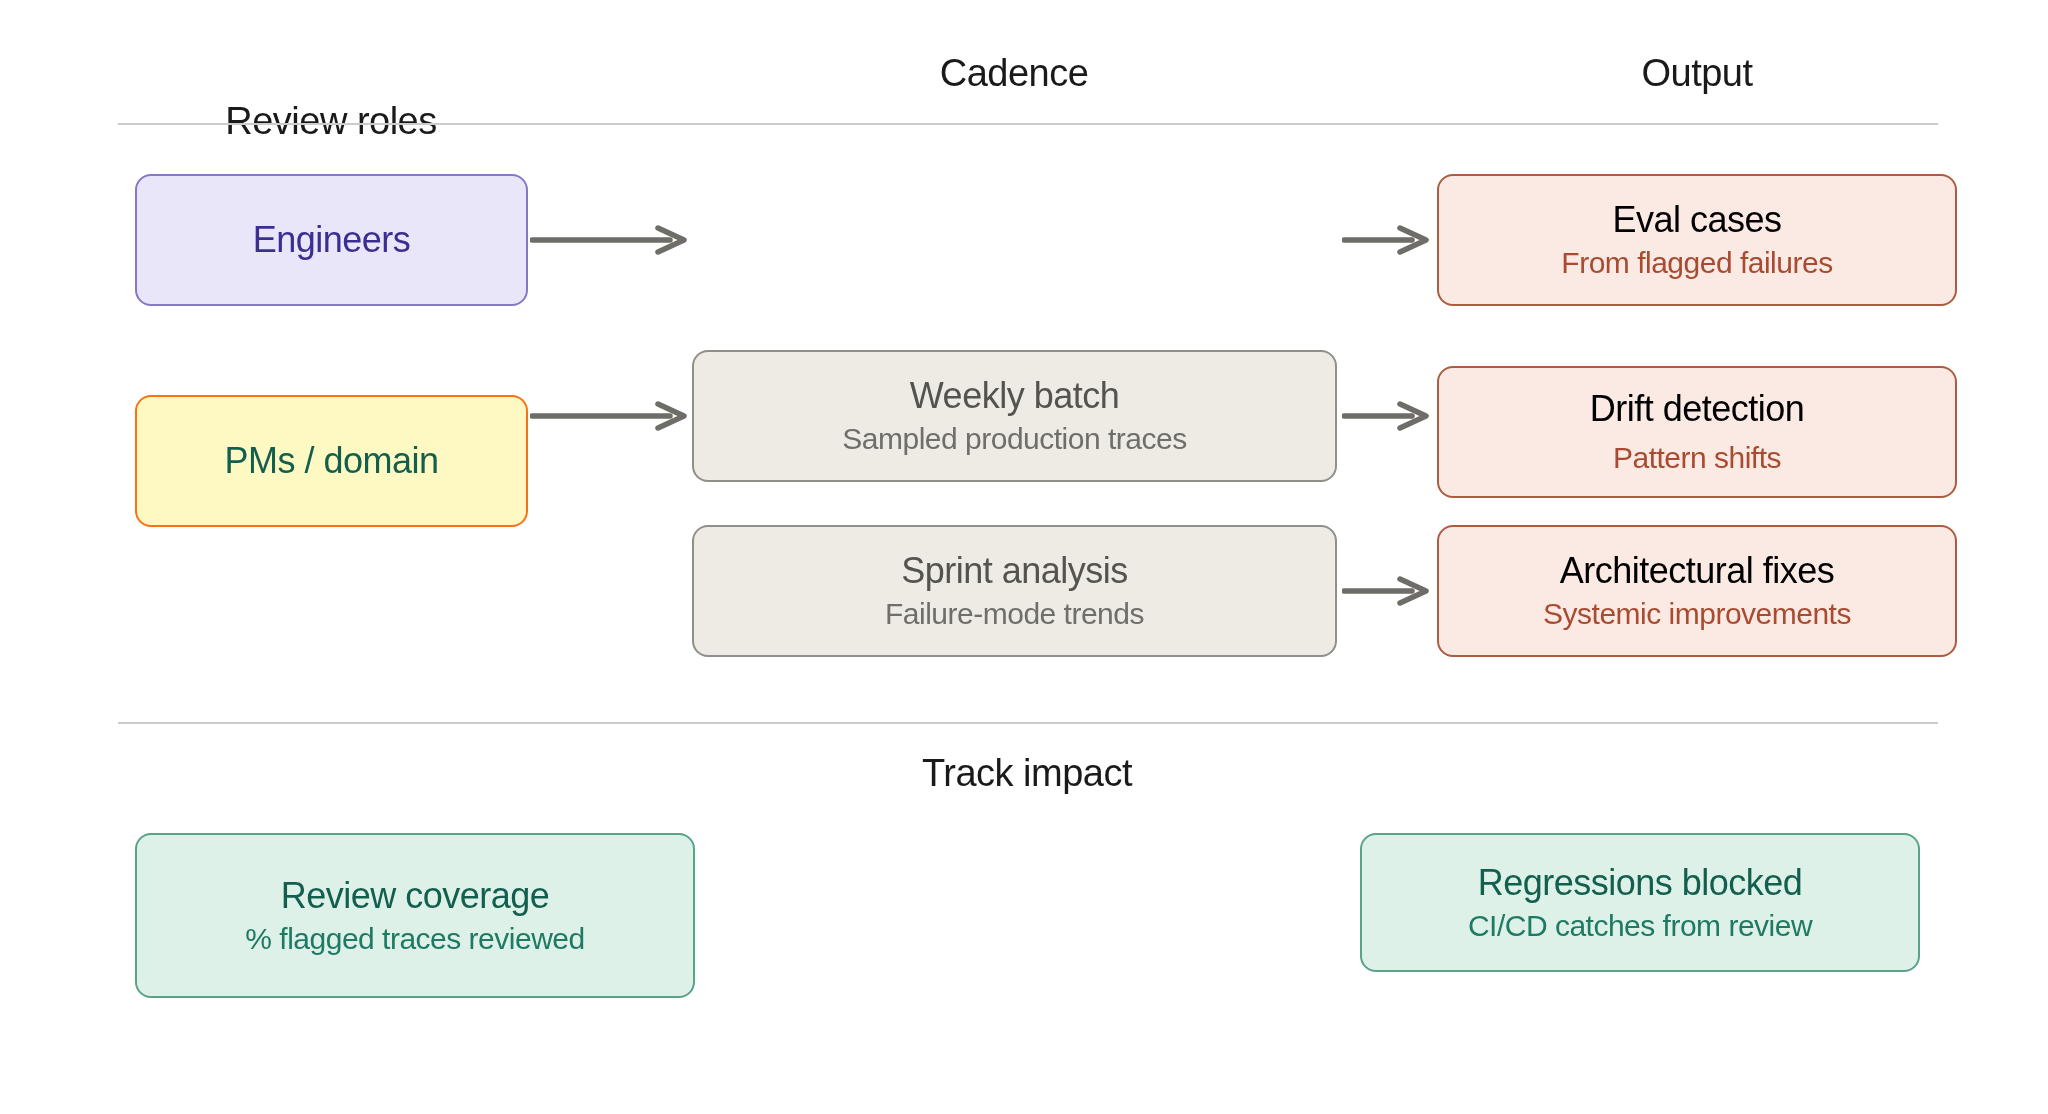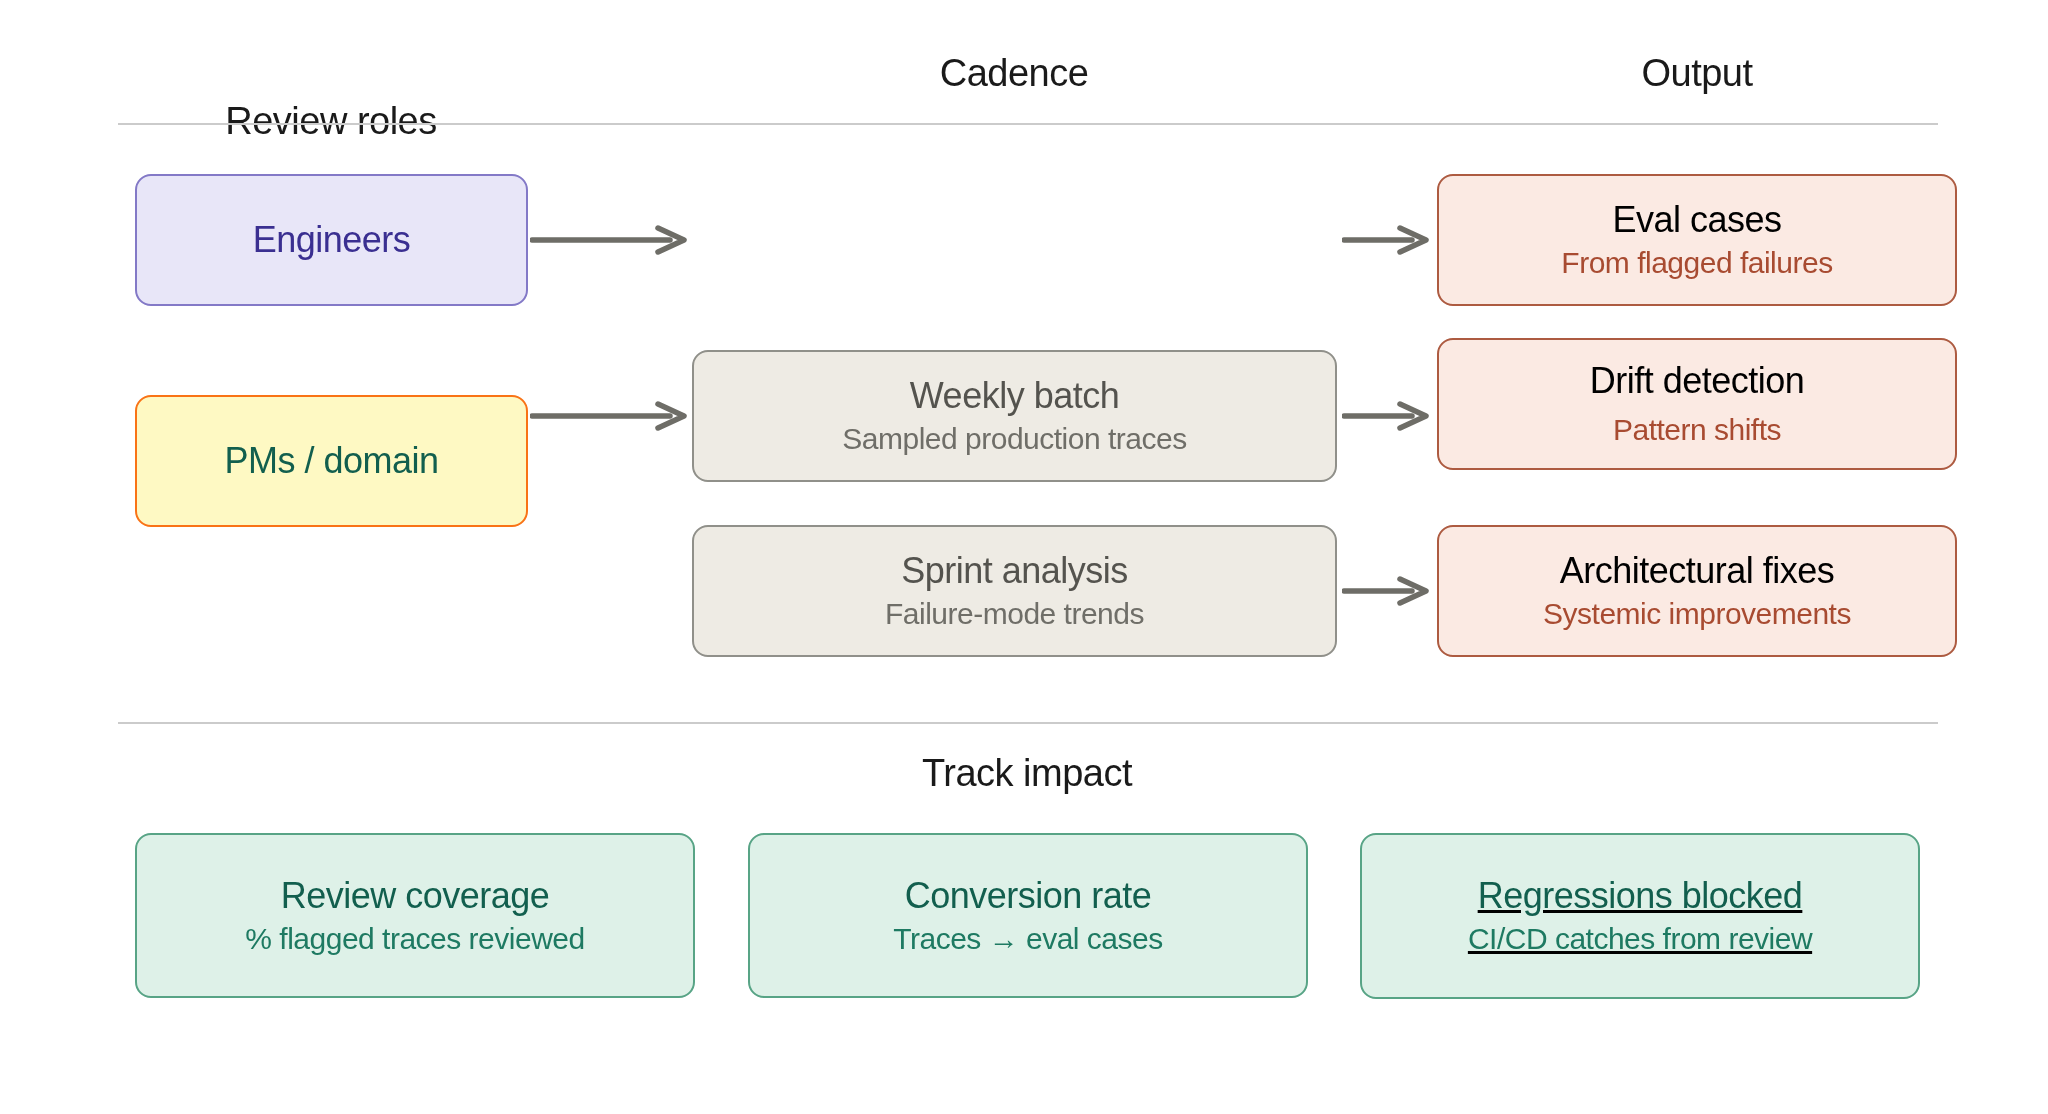--- a/index.html
+++ b/index.html
@@ -122,21 +122,21 @@
   <div class="box cadence-box" style="left:692px; top:350px; width:645px; height:132px;">
     <div class="box-title">Weekly batch</div>
     <div class="box-sub">Sampled production traces</div>
   </div>
 
   <svg class="arrow" style="left:1342px; top:396px;" width="92" height="40">
     <line x1="2" y1="20" x2="70" y2="20"></line>
     <polyline points="58,8 84,20 58,32"></polyline>
   </svg>
 
-  <div class="box output-box" style="left:1437px; top:338px; width:520px; height:132px;gap:12px;">
+  <div class="box output-box" style="left:1437px; top:366px; width:520px; height:132px;gap:12px;">
     <div class="box-title">Drift detection</div>
     <div class="box-sub">Pattern shifts</div>
   </div>
 
   <div class="box cadence-box" style="left:692px; top:525px; width:645px; height:132px;">
     <div class="box-title">Sprint analysis</div>
     <div class="box-sub">Failure-mode trends</div>
   </div>
 
   <svg class="arrow" style="left:1342px; top:571px;" width="92" height="40">
@@ -151,23 +151,19 @@
 
   <div class="divider" style="top:722px;"></div>
 
   <div class="section-heading" style="left:777px; top:752px;">Track impact</div>
 
   <div class="box impact-card" style="left:135px; top:833px; width:560px; height:165px;">
     <div class="box-title">Review coverage</div>
     <div class="box-sub">% flagged traces reviewed</div>
   </div>
 
-  <div class="box impact-card" style="left:748px; top:833px; width:560px; height:165px;">
-    <div class="box-title">Conversion rate</div>
-    <div class="box-sub">Traces → eval cases</div>
-  </div>
 
-  <div class="box impact-card" style="left:1360px; top:833px; width:560px; height:166px;text-decoration:underline;">
+  <div class="box impact-card" style="left:1360px; top:833px; width:560px; height:139px;">
     <div class="box-title">Regressions blocked</div>
     <div class="box-sub">CI/CD catches from review</div>
   </div>
 
 </div>
 
 </body></html>

